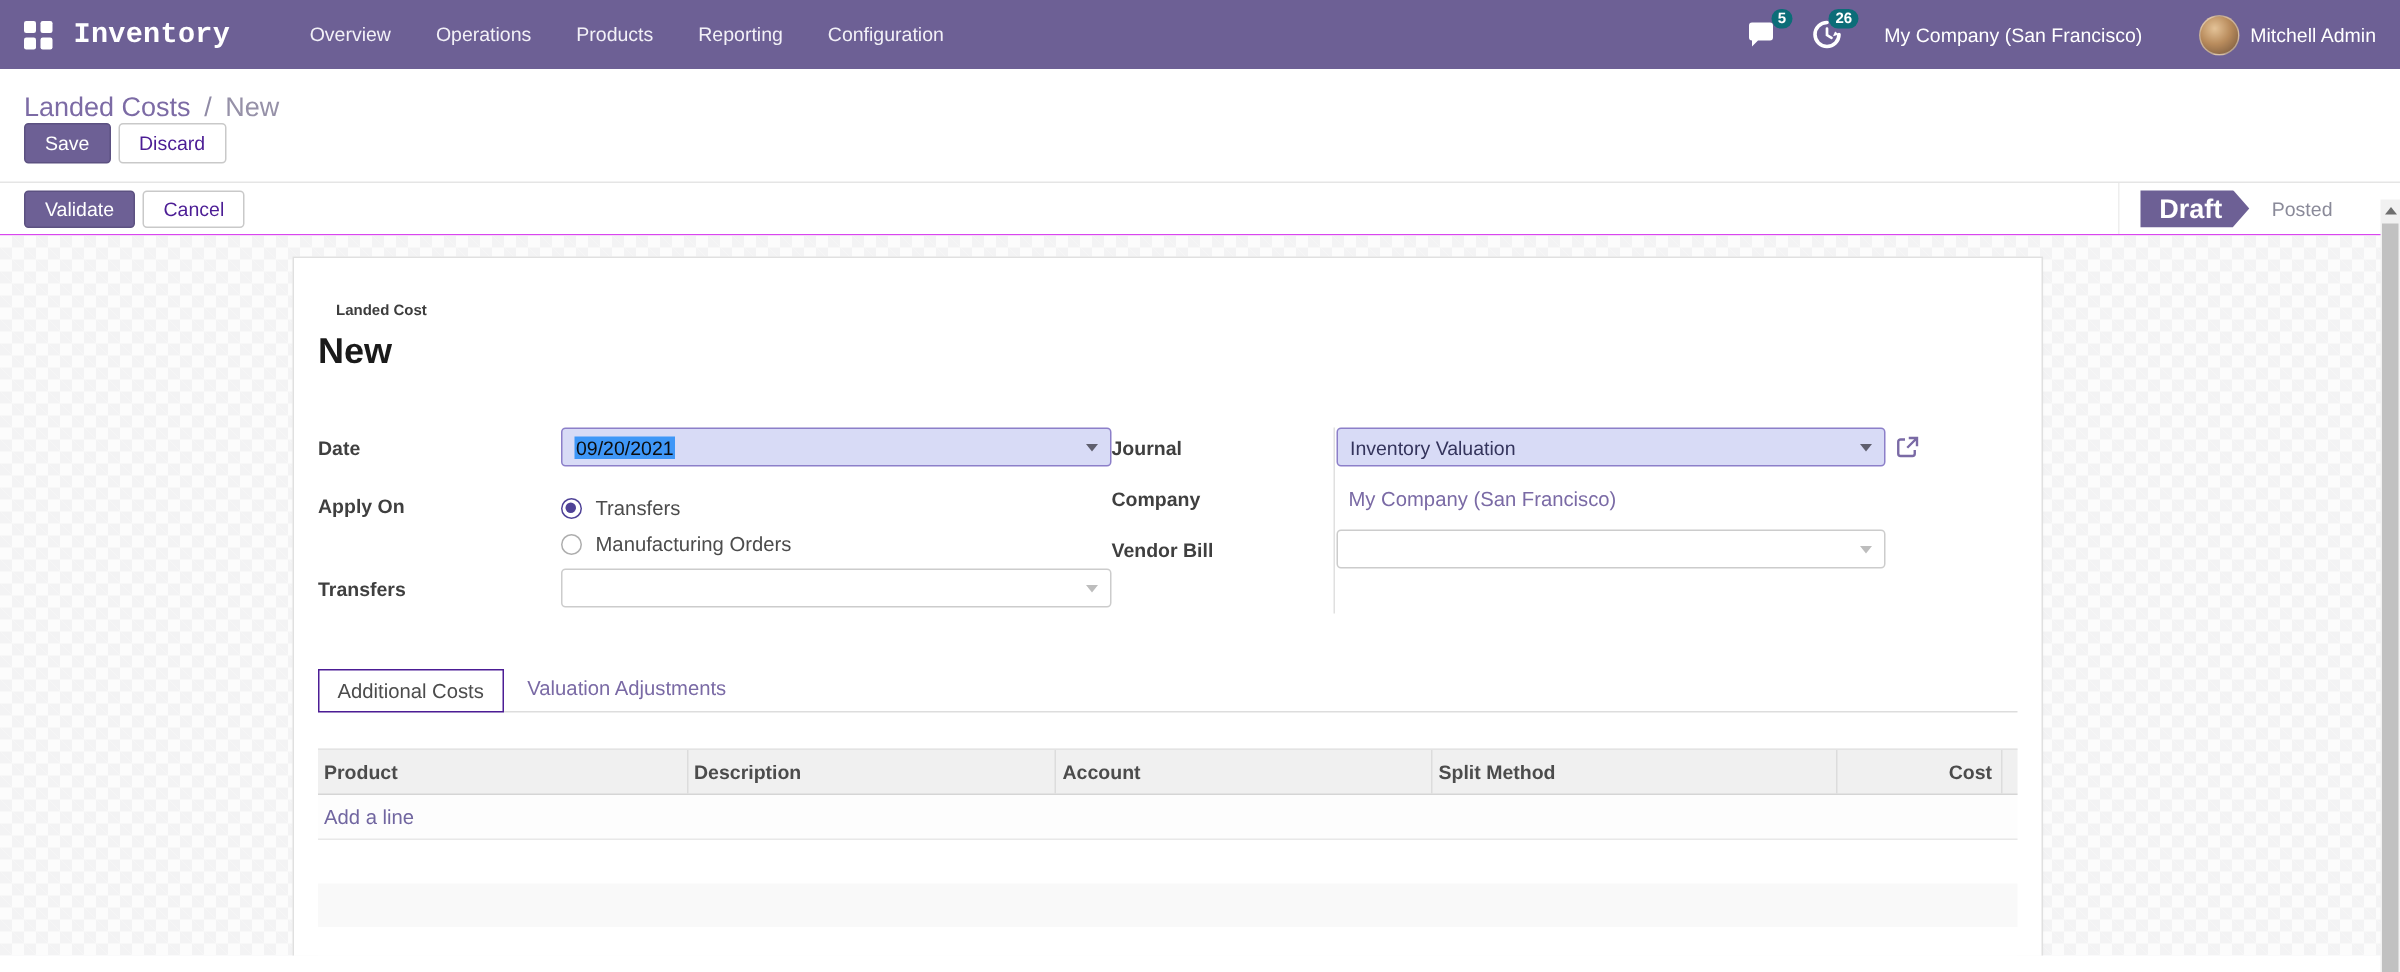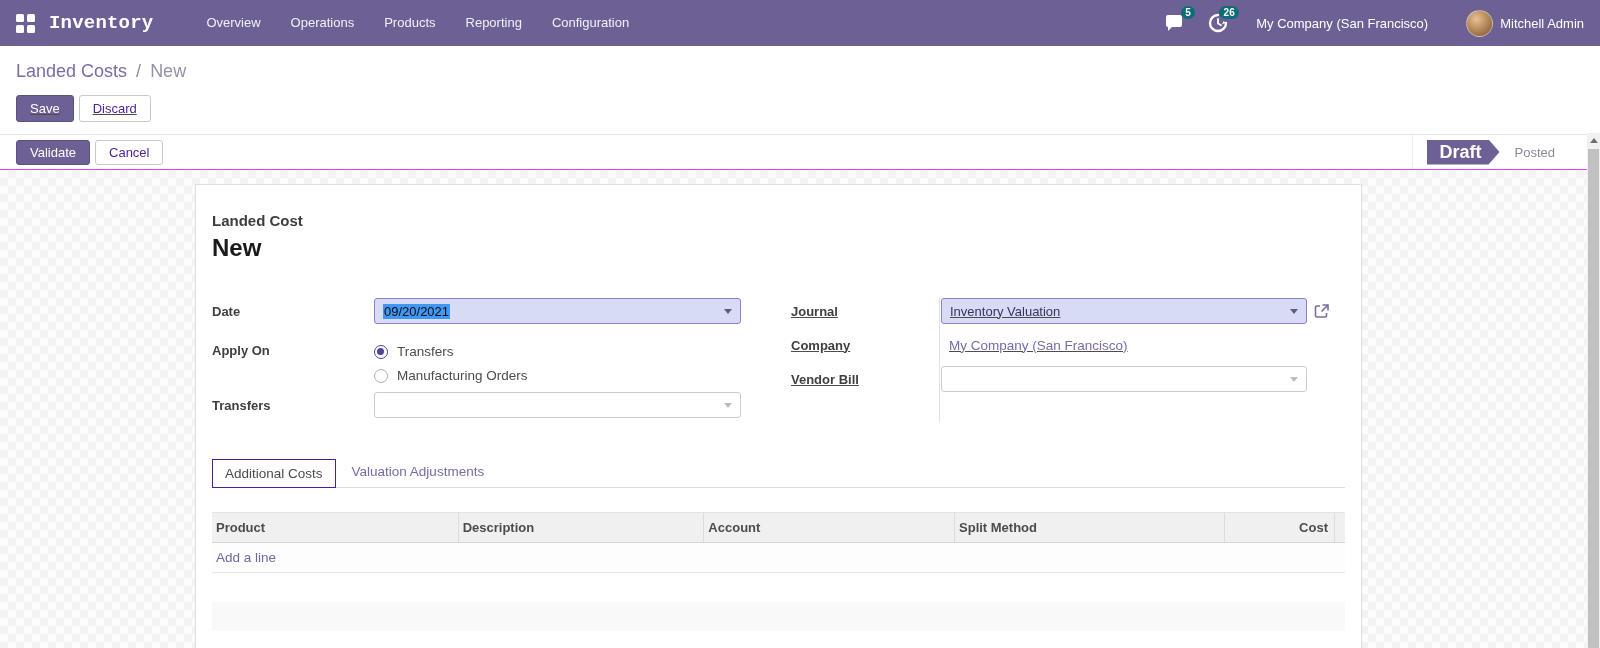--- a/index.html
+++ b/index.html
@@ -39,21 +39,21 @@
     border: 1px solid rgba(255,255,255,.4);
   }
   .user-name { font-size: 13px; color: #fff; }
 
   
   .control-panel { background: #fff; padding: 14px 16px 12px; border-bottom: 1px solid #e5e5e5; }
   .breadcrumb { font-size: 18px; line-height: 22px; }
   .breadcrumb .bc-parent { color: #7c6ba5; cursor: pointer; }
   .breadcrumb .bc-sep { color: #8f8aa5; padding: 0 4px; }
   .breadcrumb .bc-current { color: #9691a8; }
-  .cp-buttons { margin-top: 13px; display: flex; gap: 5px; text-decoration: underline; }
+  .cp-buttons { display: flex; gap: 5px; }
   .btn {
     font-family: "Liberation Sans", sans-serif;
     font-size: 13px; padding: 4px 13px; border-radius: 3px; cursor: pointer; line-height: 17px;
   }
   .btn-primary { background: #6d6095; border: 1px solid #5c5181; color: #fff; }
   .btn-default { background: #fff; border: 1px solid #c9c9c9; color: #4c1d95; }
 
   
   .toolbar {
     background: #fff; height: 35px; display: flex; align-items: center;
@@ -78,27 +78,27 @@
       linear-gradient(45deg, #f3f3f4 25%, transparent 25%, transparent 75%, #f3f3f4 75%);
     background-position: 0 0, 8px 8px;
     background-size: 16px 16px;
   }
   .sheet {
     position: absolute; left: 195px; top: 14px; width: 1167px; height: 540px;
     background: #fff; border: 1px solid #e0e0e0; box-shadow: 0 1px 2px rgba(0,0,0,.06);
     padding: 0 16px;
   }
   .oe-title { margin-top: 28px; }
-  .oe-subtitle { font-size: 15px; font-weight: 700; color: #3d3d3d; line-height: 15px; }
+  .oe-subtitle { font-size: 10px; font-weight: 700; color: #3d3d3d; line-height: 15px; margin-left: 12px; }
   .oe-maintitle { font-size: 24px; font-weight: 700; color: #1a1a1a; margin-top: 6px; line-height: 28px; }
 
   
   .form-grid { display: flex; margin-top: 36px; }
   .group-left { width: 529px; }
-  .group-right { width: 540px; margin-left: 50px; position: relative; text-decoration: underline; }
+  .group-right { width: 540px; position: relative; }
   .group-right::before { content: ""; position: absolute; left: 148px; top: 0; bottom: 4px; width: 1px; background: #e0e0e0; }
   .frow { display: flex; align-items: center; min-height: 26px; margin-bottom: 8px; }
   .frow.top { align-items: flex-start; margin-top: 16px; }
   .flabel { font-weight: 700; color: #3f3f3f; font-size: 13px; }
   .group-left .flabel { width: 162px; flex: none; }
   .group-right .flabel { width: 150px; flex: none; padding-right: 8px; }
   .fwidget { flex: 1; display: flex; align-items: center; }
   .input-box {
     flex: 1; height: 26px; border-radius: 3px; display: flex; align-items: center; padding: 0 8px;
   }

